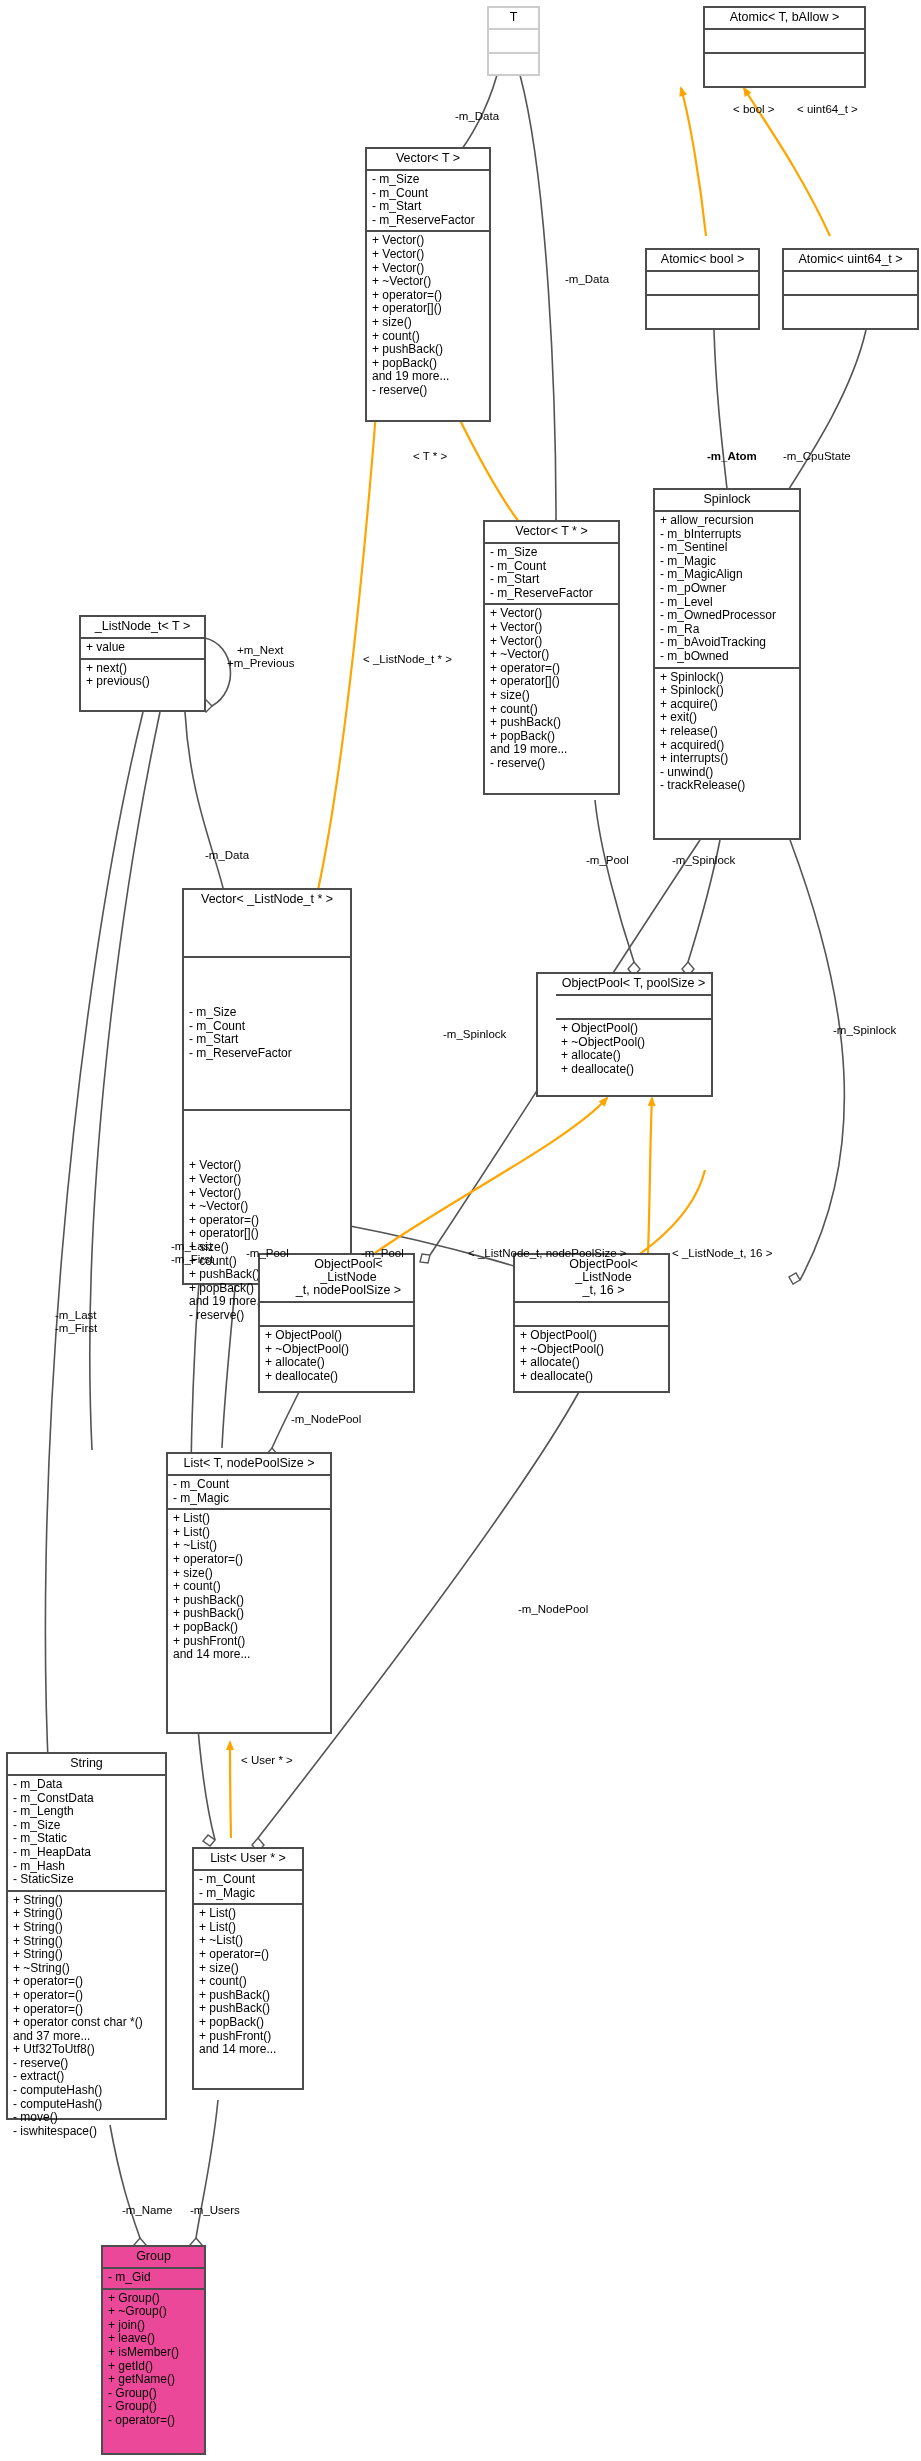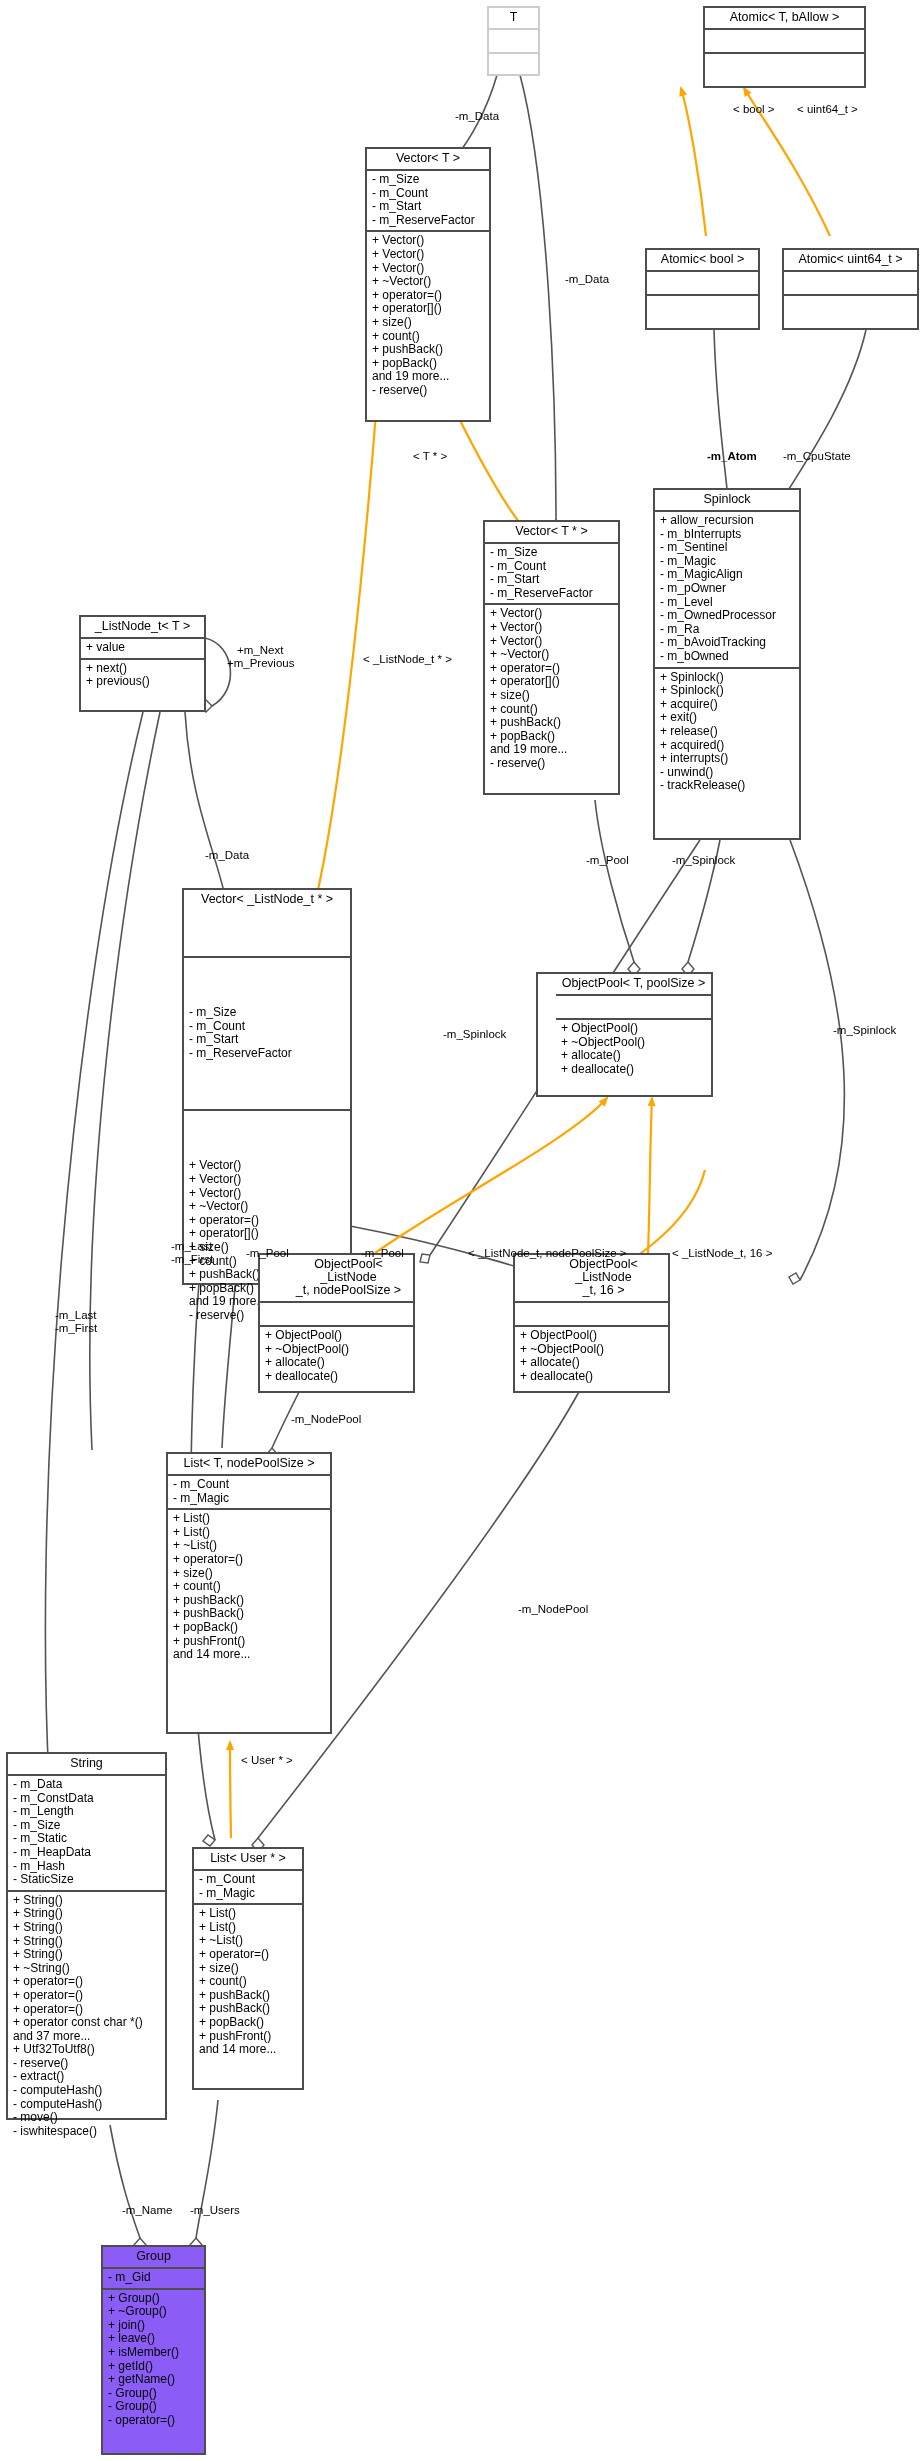--- a/index.html
+++ b/index.html
@@ -25,21 +25,21 @@
     border:2px solid #4d4d4d;
     background:#ffffff;
     display:flex;
     flex-direction:column;
     z-index:5;
   }
   .uml.faded{
     border:2px solid #cccccc;
   }
   .uml.filled{
-    background:#8b5cf6;
+    background:#ec4899;
   }
   .uml .title{
     text-align:center;
     padding:3px 4px 4px 4px;
     font-size:12.5px;
     line-height:13px;
     color:#000;
     white-space:nowrap;
   }
   .uml .title.wrap{white-space:normal;padding-left:28px;}

